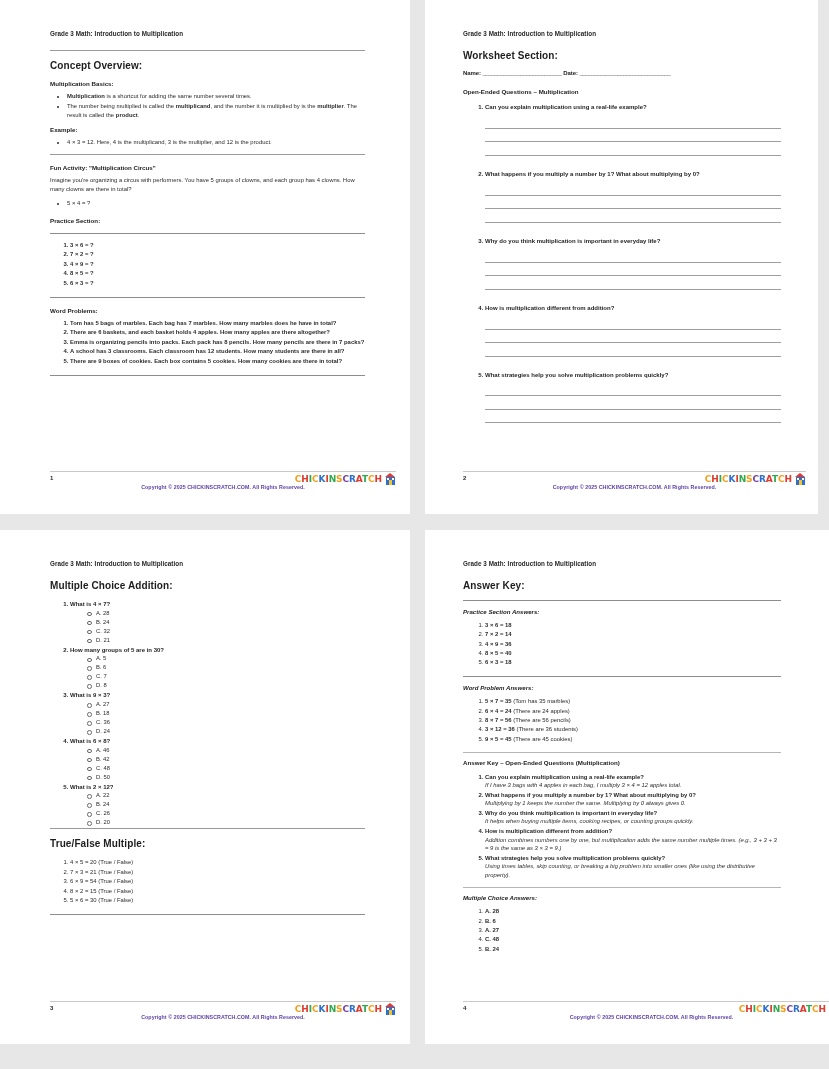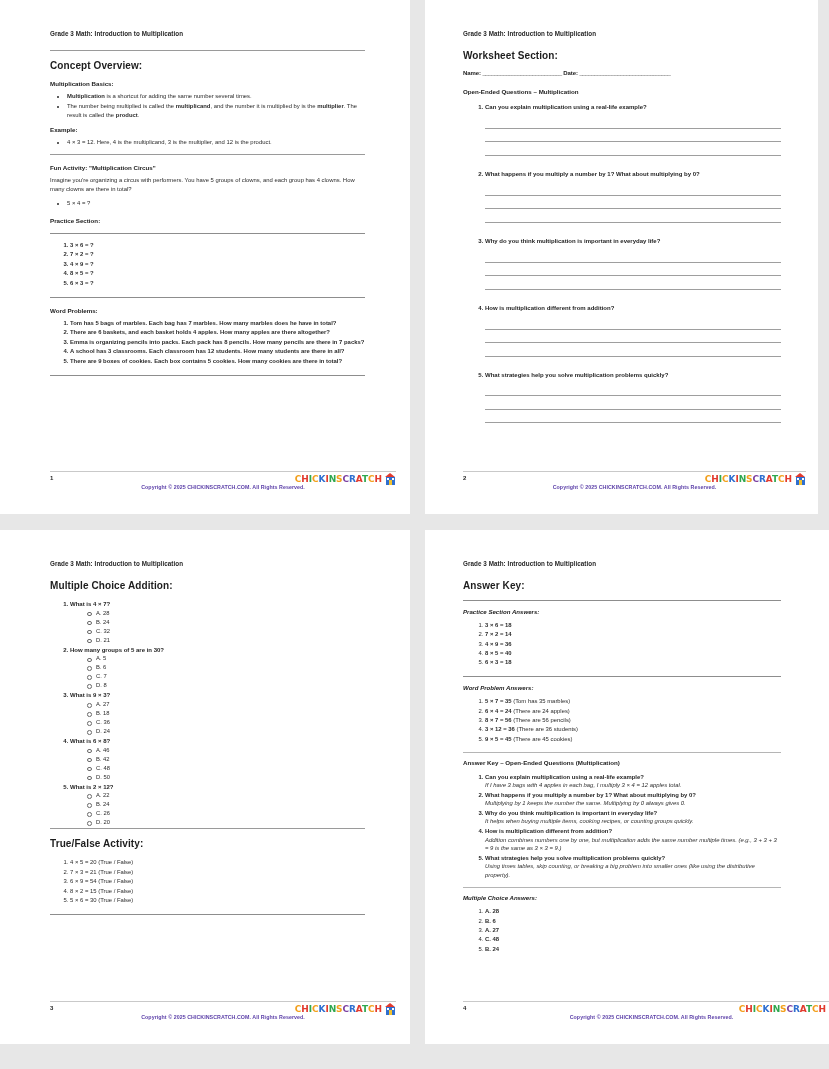--- a/index.html
+++ b/index.html
@@ -329,21 +329,21 @@
               <li>D. 50</li>
             </ul></li>
           <li>What is 2 × 12?<ul class="mc-opts">
               <li>A. 22</li>
               <li>B. 24</li>
               <li>C. 26</li>
               <li>D. 20</li>
             </ul></li>
         </ol>
       <hr class="hr-thick">
-      <h1 class="section-title">True/False Activity:</h1>
+      <h1 class="section-title">True/False Multiple:</h1>
       <ol class="numbered">
           <li>4 × 5 = 20 (True / False)</li>
           <li>7 × 3 = 21 (True / False)</li>
           <li>6 × 9 = 54 (True / False)</li>
           <li>8 × 2 = 15 (True / False)</li>
           <li>5 × 6 = 30 (True / False)</li>
         </ol>
       <hr class="hr-med">
     </div>
     <div class="footer">

